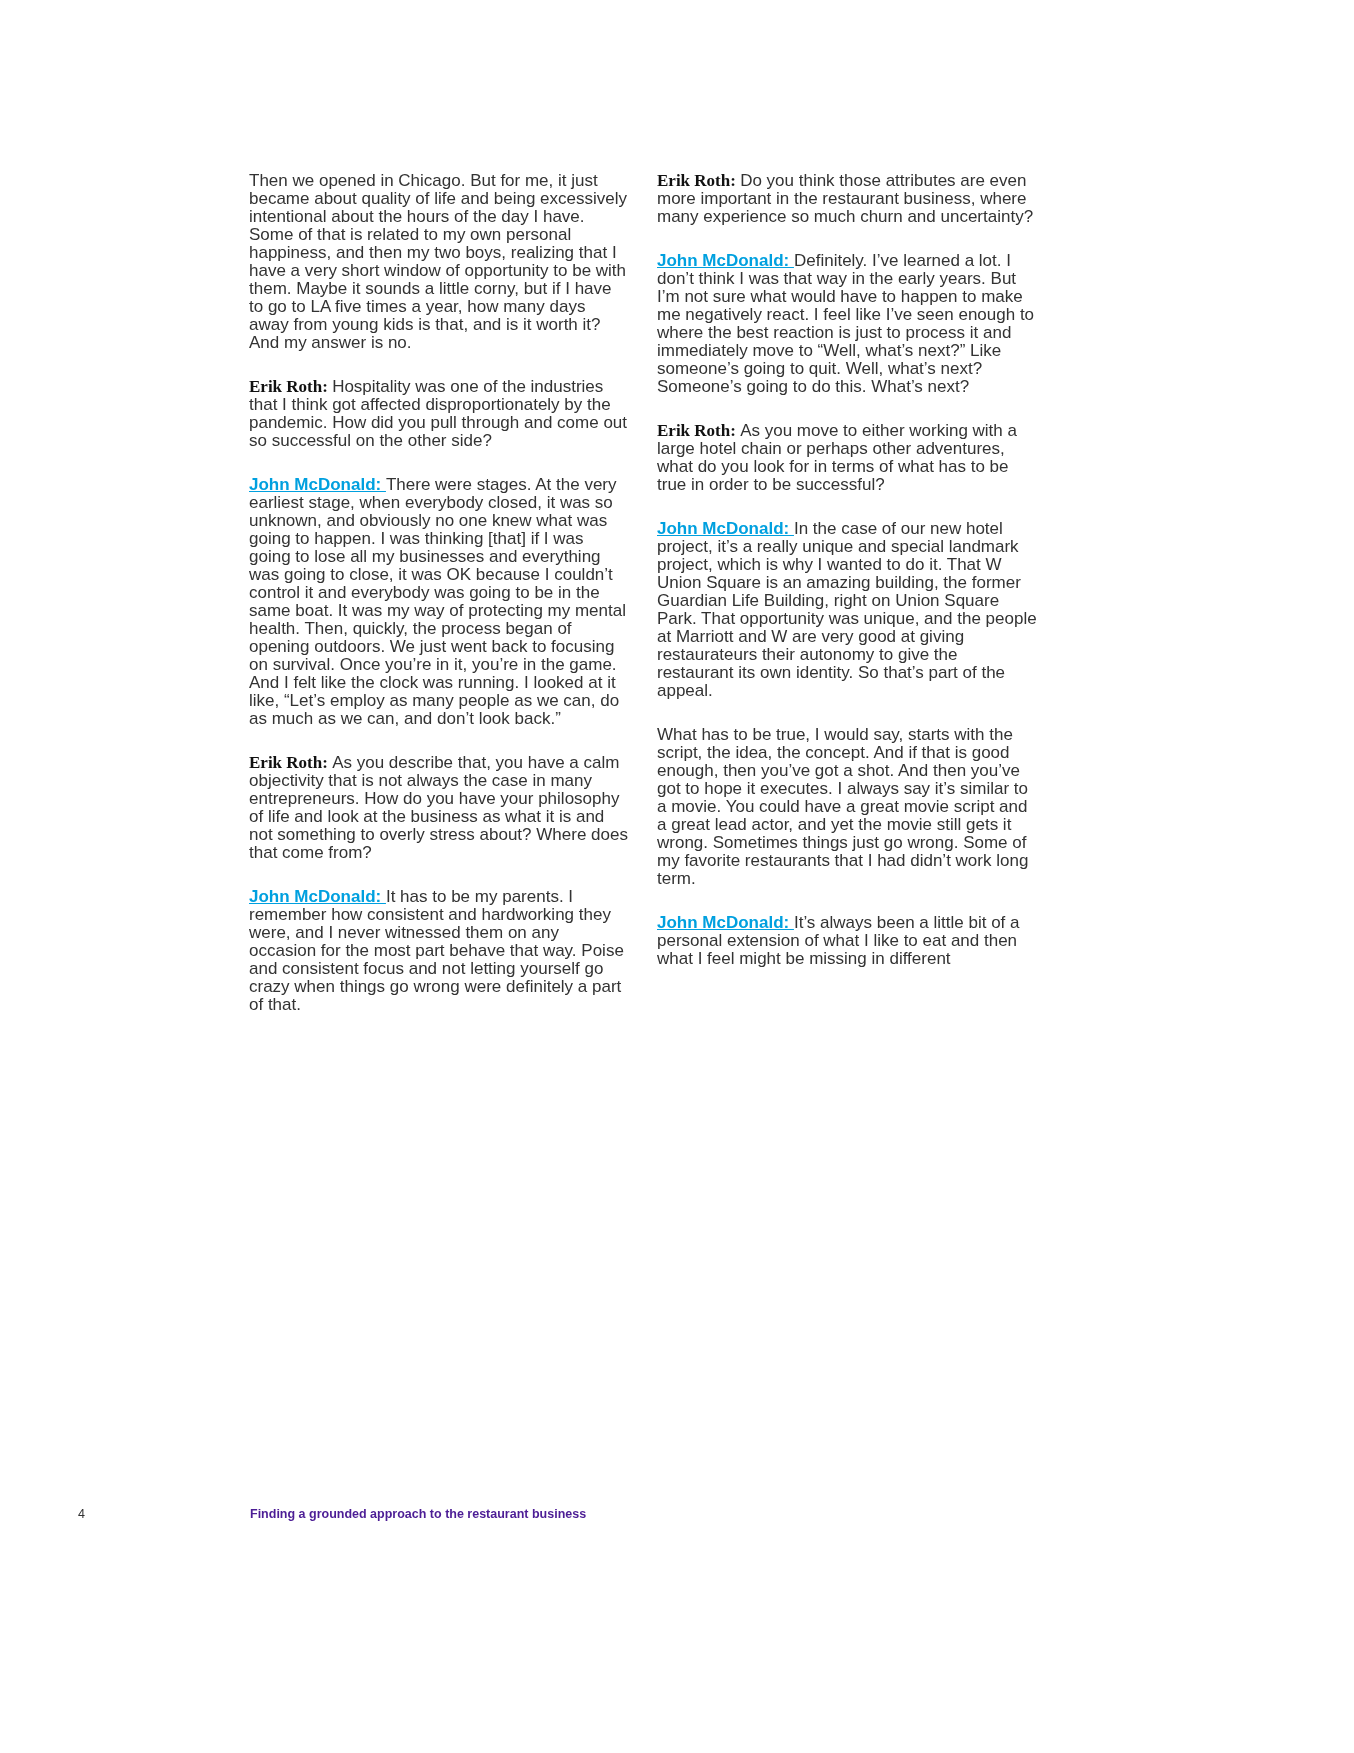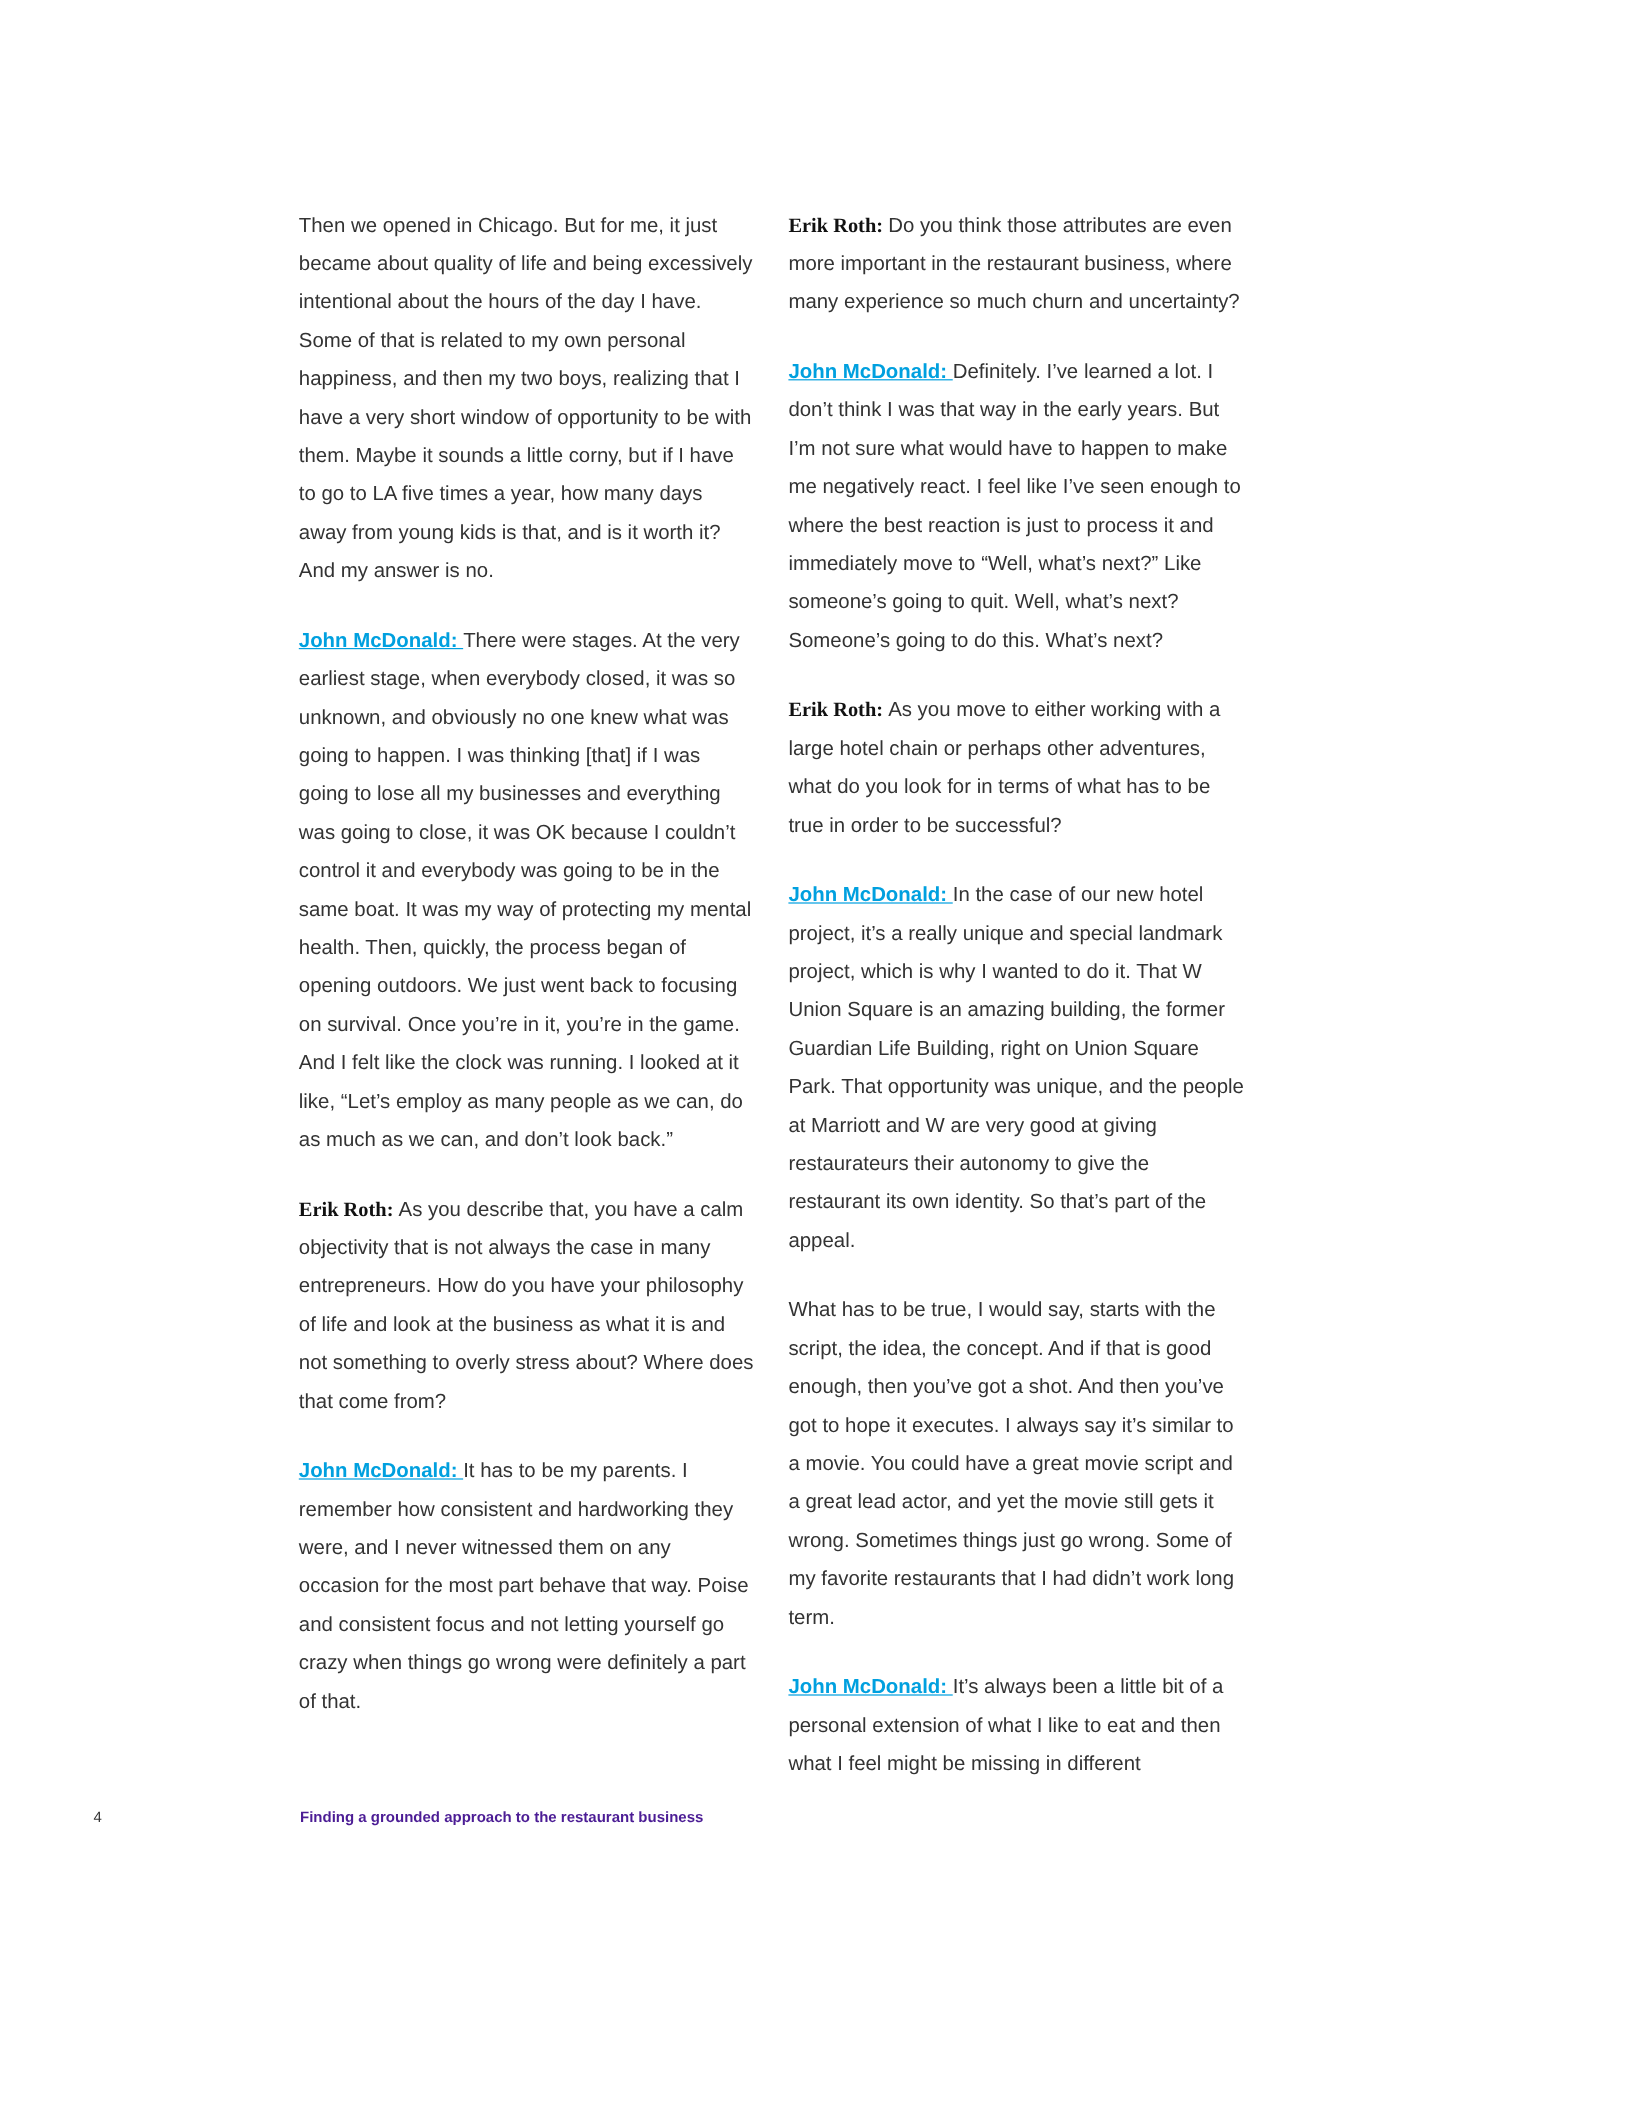--- a/index.html
+++ b/index.html
@@ -21,21 +21,21 @@
   .content {
     position: absolute;
     top: 172px;
     left: 249px;
     display: flex;
     gap: 28px;
   }
   .column {
     width: 380px;
     font-size: 17px;
-    line-height: 32px;
+    line-height: 18px;
     color: #333333;
     text-align: left;
   }
   .para { margin: 0 0 26px 0; }
   .para:last-child { margin-bottom: 17px; }
   .speaker { font-weight: bold; }
   .speaker-dark { color: #111111; font-family: Liberation Serif, serif; }
   .speaker-blue { color: #00A0DF; text-decoration: underline; }
   .footer {
     position: absolute;
@@ -61,20 +61,21 @@
     color: #4c1d95;
   }
 </style>
 </head>
 <body>
 
 <div class="page">
   <div class="content">
     <div class="column" id="col-left">
         <p class="para">Then we opened in Chicago. But for me, it just became about quality of life and being excessively intentional about the hours of the day I have. Some of that is related to my own personal happiness, and then my two boys, realizing that I have a very short window of opportunity to be with them. Maybe it sounds a little corny, but if I have to go to LA five times a year, how many days away from young kids is that, and is it worth it? And my answer is no.</p>
+        <p class="para"><span class="speaker speaker-dark" style="color: rgb(17, 17, 17);">Erik Roth: </span>Hospitality was one of the industries that I think got affected disproportionately by the pandemic. How did you pull through and come out so successful on the other side?</p>
         <p class="para"><span class="speaker speaker-blue" style="color: rgb(0, 160, 223);">John McDonald: </span>There were stages. At the very earliest stage, when everybody closed, it was so unknown, and obviously no one knew what was going to happen. I was thinking [that] if I was going to lose all my businesses and everything was going to close, it was OK because I couldn’t control it and everybody was going to be in the same boat. It was my way of protecting my mental health. Then, quickly, the process began of opening outdoors. We just went back to focusing on survival. Once you’re in it, you’re in the game. And I felt like the clock was running. I looked at it like, “Let’s employ as many people as we can, do as much as we can, and don’t look back.”</p>
         <p class="para"><span class="speaker speaker-dark" style="color: rgb(17, 17, 17);">Erik Roth: </span>As you describe that, you have a calm objectivity that is not always the case in many entrepreneurs. How do you have your philosophy of life and look at the business as what it is and not something to overly stress about? Where does that come from?</p>
         <p class="para"><span class="speaker speaker-blue" style="color: rgb(0, 160, 223);">John McDonald: </span>It has to be my parents. I remember how consistent and hardworking they were, and I never witnessed them on any occasion for the most part behave that way. Poise and consistent focus and not letting yourself go crazy when things go wrong were definitely a part of that.</p>
       </div>
     <div class="column" id="col-right">
         <p class="para"><span class="speaker speaker-dark" style="color: rgb(17, 17, 17);">Erik Roth: </span>Do you think those attributes are even more important in the restaurant business, where many experience so much churn and uncertainty?</p>
         <p class="para"><span class="speaker speaker-blue" style="color: rgb(0, 160, 223);">John McDonald: </span>Definitely. I’ve learned a lot. I don’t think I was that way in the early years. But I’m not sure what would have to happen to make me negatively react. I feel like I’ve seen enough to where the best reaction is just to process it and immediately move to “Well, what’s next?” Like someone’s going to quit. Well, what’s next? Someone’s going to do this. What’s next?</p>
         <p class="para"><span class="speaker speaker-dark" style="color: rgb(17, 17, 17);">Erik Roth: </span>As you move to either working with a large hotel chain or perhaps other adventures, what do you look for in terms of what has to be true in order to be successful?</p>
         <p class="para"><span class="speaker speaker-blue" style="color: rgb(0, 160, 223);">John McDonald: </span>In the case of our new hotel project, it’s a really unique and special landmark project, which is why I wanted to do it. That W Union Square is an amazing building, the former Guardian Life Building, right on Union Square Park. That opportunity was unique, and the people at Marriott and W are very good at giving restaurateurs their autonomy to give the restaurant its own identity. So that’s part of the appeal.</p>
         <p class="para">What has to be true, I would say, starts with the script, the idea, the concept. And if that is good enough, then you’ve got a shot. And then you’ve got to hope it executes. I always say it’s similar to a movie. You could have a great movie script and a great lead actor, and yet the movie still gets it wrong. Sometimes things just go wrong. Some of my favorite restaurants that I had didn’t work long term.</p>

